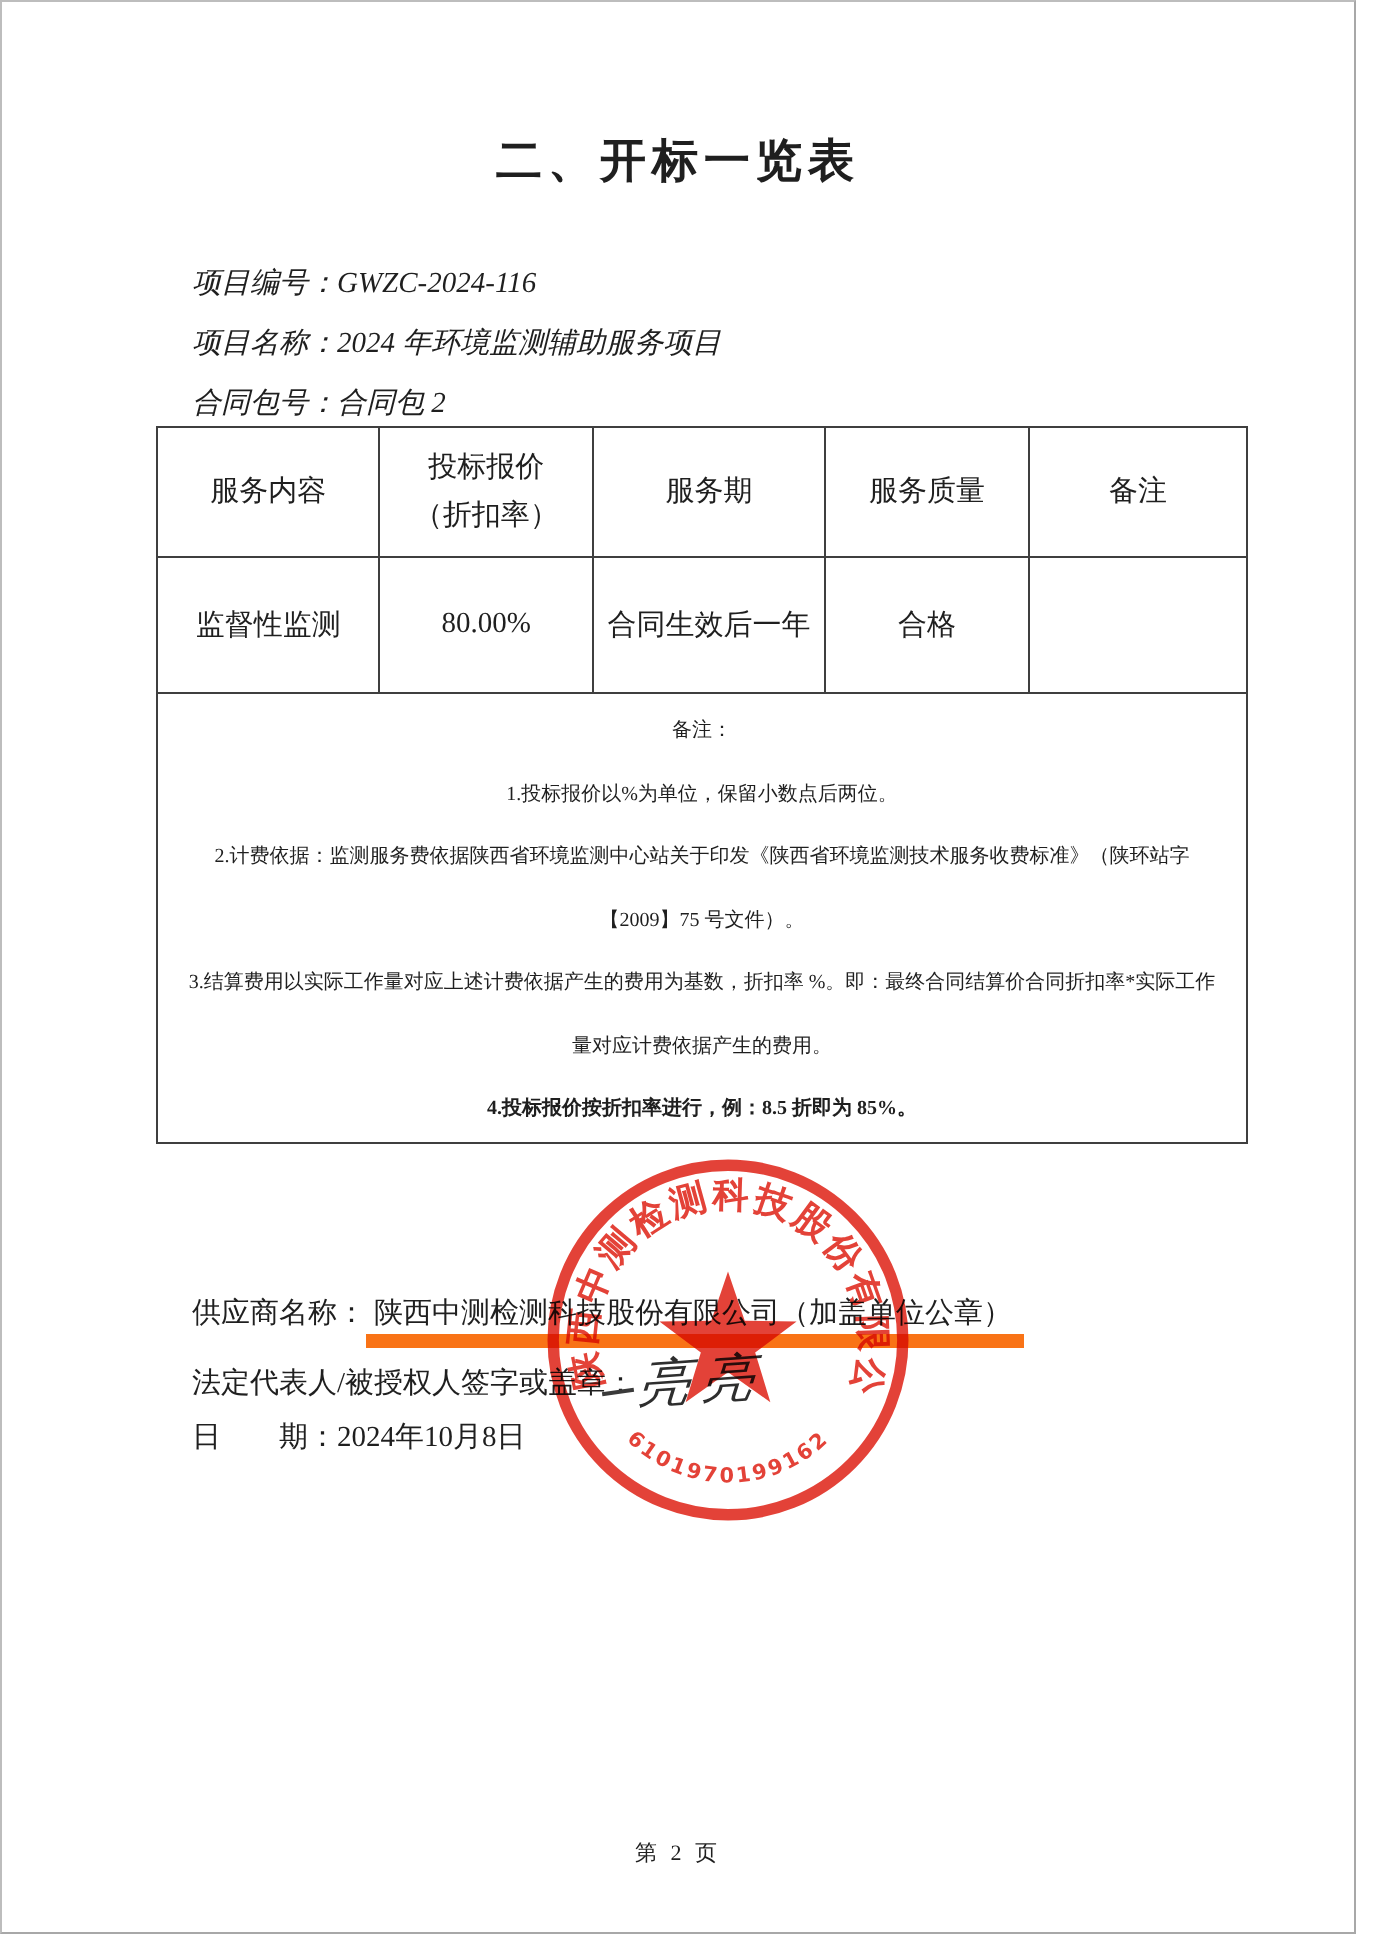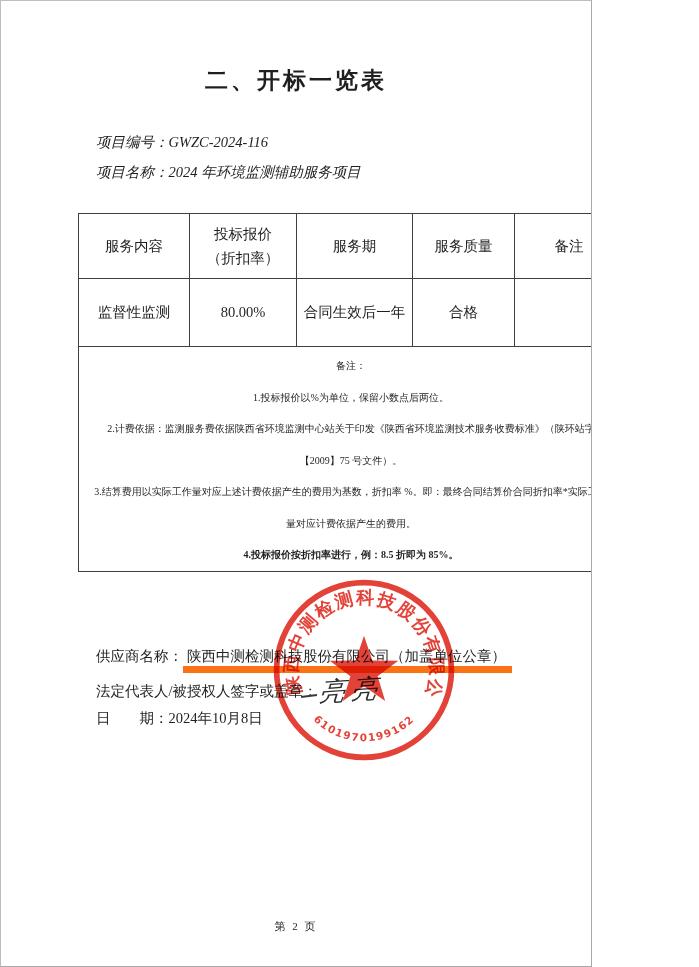--- a/index.html
+++ b/index.html
@@ -1,20 +1,20 @@
 <!DOCTYPE html>
 <html><head>
 <meta charset="utf-8">
 <style>
   * { margin:0; padding:0; box-sizing:border-box; }
   html,body { background:#ffffff; }
   body { font-family:"Liberation Serif","DejaVu Serif",serif; color:#1f1f1f; }
 
   .page {
-    position:relative; width:592px; height:967px;
+    position:relative; width:678px; height:967px;
     background:#fff; border:1px solid #bdbdbd;
     border-right-color:#a8a8a8; border-bottom-color:#a8a8a8;
     overflow:hidden;
   }
 
   .doc-title {
     position:absolute; top:64px; left:0; width:100%;
     text-align:center; font-size:23px; font-weight:bold; letter-spacing:3px;
   }
 
@@ -75,20 +75,23 @@
 <div class="page">
 
   <div class="doc-title">二、开标一览表</div>
 
   <div class="info-block">
     <div class="info-line">
       <span>项目编号：</span><span>GWZC-2024-116</span>
     </div>
     <div class="info-line">
       <span>项目名称：</span><span>2024 年环境监测辅助服务项目</span>
+    </div>
+    <div class="info-line">
+      <span>合同包号：</span><span>合同包 2</span>
     </div>
   </div>
 
   <table class="bid-table">
     <colgroup>
       <col style="width:20.4%">
         <col style="width:19.6%">
         <col style="width:21.3%">
         <col style="width:18.7%">
         <col style="width:20%">

